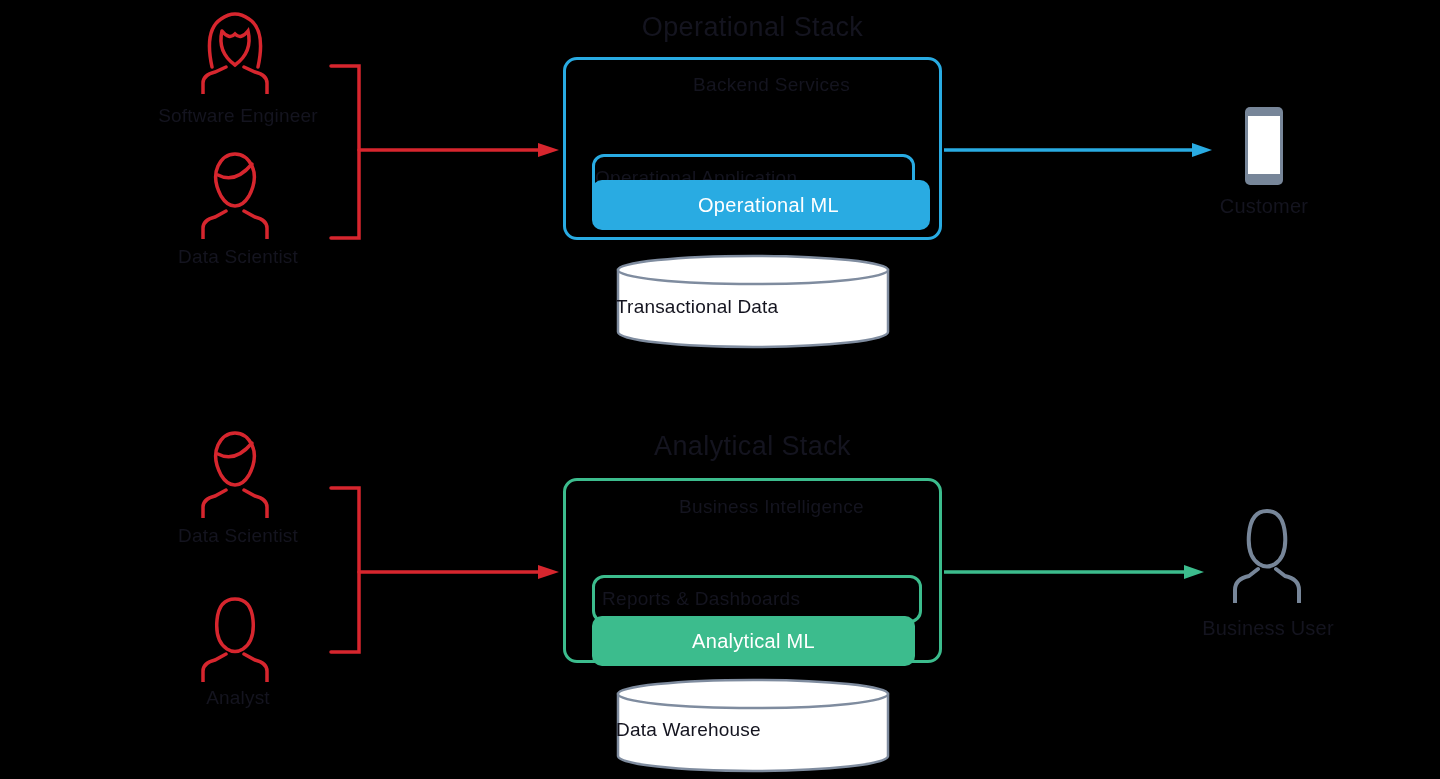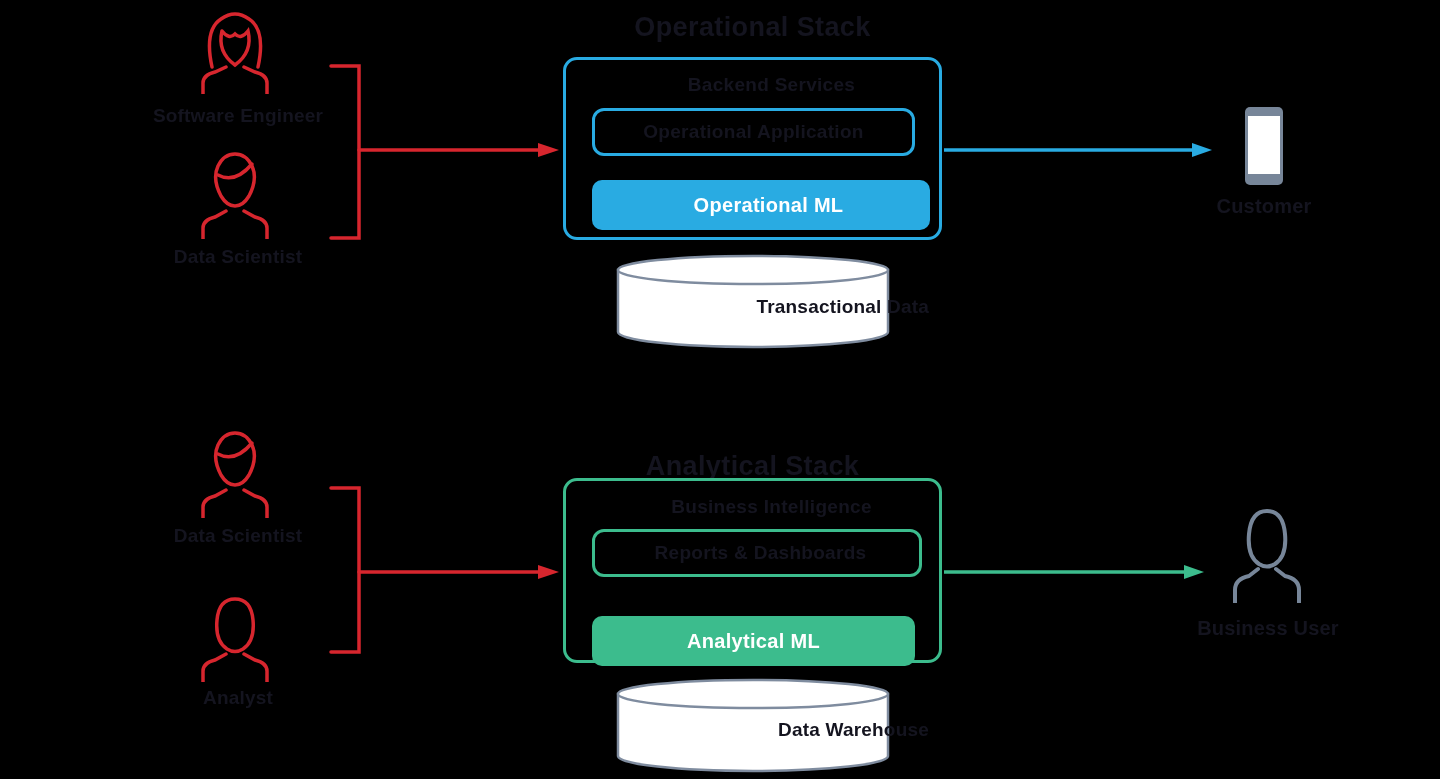--- a/index.html
+++ b/index.html
@@ -1,56 +1,56 @@
 <!DOCTYPE html>
 <html style="--background: #000000; --blue: #29ABE2; --green: #3CBC8D; --red: #D7262E; --slate: #778699; --dark-text: #14141F; --cylinder-stroke: #7F8C9F;"><head>
 <meta charset="utf-8">
 <style>
   html,body{margin:0;padding:0;background:#000;}
   #canvas{
     position:relative;width:1440px;height:779px;overflow:hidden;
     background:var(--background);
     font-family:"Liberation Sans","DejaVu Sans",sans-serif;
-    font-weight:bold;color:var(--dark-text);
+    font-weight:normal;color:var(--dark-text);
   }
   .abs{position:absolute;}
   .stack-title{
     width:379px;text-align:center;font-size:27px;letter-spacing:.4px;
     color:var(--dark-text);
   }
   .outer-box{
     width:373px;height:177px;border:3px solid;border-radius:14px;
   }
   .outer-box.blue{border-color:var(--blue);}
   .outer-box.green{border-color:var(--green);}
   .box-heading{
     width:379px;text-align:center;font-size:19px;letter-spacing:.3px;padding-left:19px;
   }
   .inner-box{
     width:317px;height:42px;border:3px solid;border-radius:12px;
-    display:flex;align-items:center;justify-content:center;
-    font-size:19px;letter-spacing:.3px;
+    display:flex;align-items:center;
+    font-size:19px;letter-spacing:.3px;margin-top:46px;
   }
   .inner-box.blue{border-color:var(--blue);}
   .inner-box.green{border-color:var(--green);padding-left:7px;}
   .ml-box{
     width:323px;height:50px;border-radius:10px;
     display:flex;align-items:center;justify-content:center;
     font-size:20px;letter-spacing:.3px;color:#fff;
   }
   .ml-box.blue{background:var(--blue);}
   .ml-box.green{background:var(--green);margin-top:24px;}
   .actor-label{
     width:216px;text-align:center;font-size:19px;letter-spacing:.2px;
   }
   .output-label{
     width:200px;text-align:center;font-size:20px;letter-spacing:.2px;
   }
   .cyl-label{
-    width:313px;text-align:right;font-size:19px;letter-spacing:.2px;
+    width:313px;text-align:left;font-size:19px;letter-spacing:.2px;
   }
   .red-line{stroke:var(--red);stroke-width:3.5;fill:none;stroke-linecap:round;}
   .red-fill{fill:var(--red);}
   .blue-line{stroke:var(--blue);stroke-width:3.5;fill:none;}
   .blue-fill{fill:var(--blue);}
   .green-line{stroke:var(--green);stroke-width:3.5;fill:none;}
   .green-fill{fill:var(--green);}
   .slate-line{stroke:var(--slate);stroke-width:4;fill:none;stroke-linecap:round;}
   .cyl-shape{fill:#fff;stroke:var(--cylinder-stroke);stroke-width:2.5;}
 </style>
@@ -102,21 +102,21 @@
     <rect x="4" y="10" width="32" height="58" fill="#ffffff"></rect>
   </svg>
   <div class="abs output-label" style="left:1164px;top:195px;">Customer</div>
 
   <svg class="abs" style="left:616px;top:254px;" width="274" height="96" viewBox="0 0 274 96">
     <path class="cyl-shape" d="M2,16 L2,78 A135,15 0 0 0 272,78 L272,16 Z"></path>
     <ellipse class="cyl-shape" cx="137" cy="16" rx="135" ry="14"></ellipse>
   </svg>
   <div class="abs cyl-label" style="left:616px;top:296px;">Transactional Data</div>
 
-  <div class="abs stack-title" style="left:563px;top:451px;">Analytical Stack</div>
+  <div class="abs stack-title" style="left:563px;top:431px;">Analytical Stack</div>
 
   <svg class="abs" style="left:197px;top:430px;" width="76" height="88" viewBox="0 0 76 88">
     <path class="red-line" d="M24,45 Q15,28 21,15 Q27,3 38,3 Q49,3 55,15 Q61,28 52,45 Q46,55 38,55 Q30,55 24,45"></path>
     <path class="red-line" d="M21,24 Q38,33 55,13"></path>
     <path class="red-line" d="M6,88 L6,77 Q6,69 18,66 L29,60"></path>
     <path class="red-line" d="M47,60 L58,66 Q70,69 70,77 L70,88"></path>
   </svg>
   <div class="abs actor-label" style="left:130px;top:525px;">Data Scientist</div>
 
   <svg class="abs" style="left:199px;top:596px;" width="72" height="86" viewBox="0 0 72 86">

